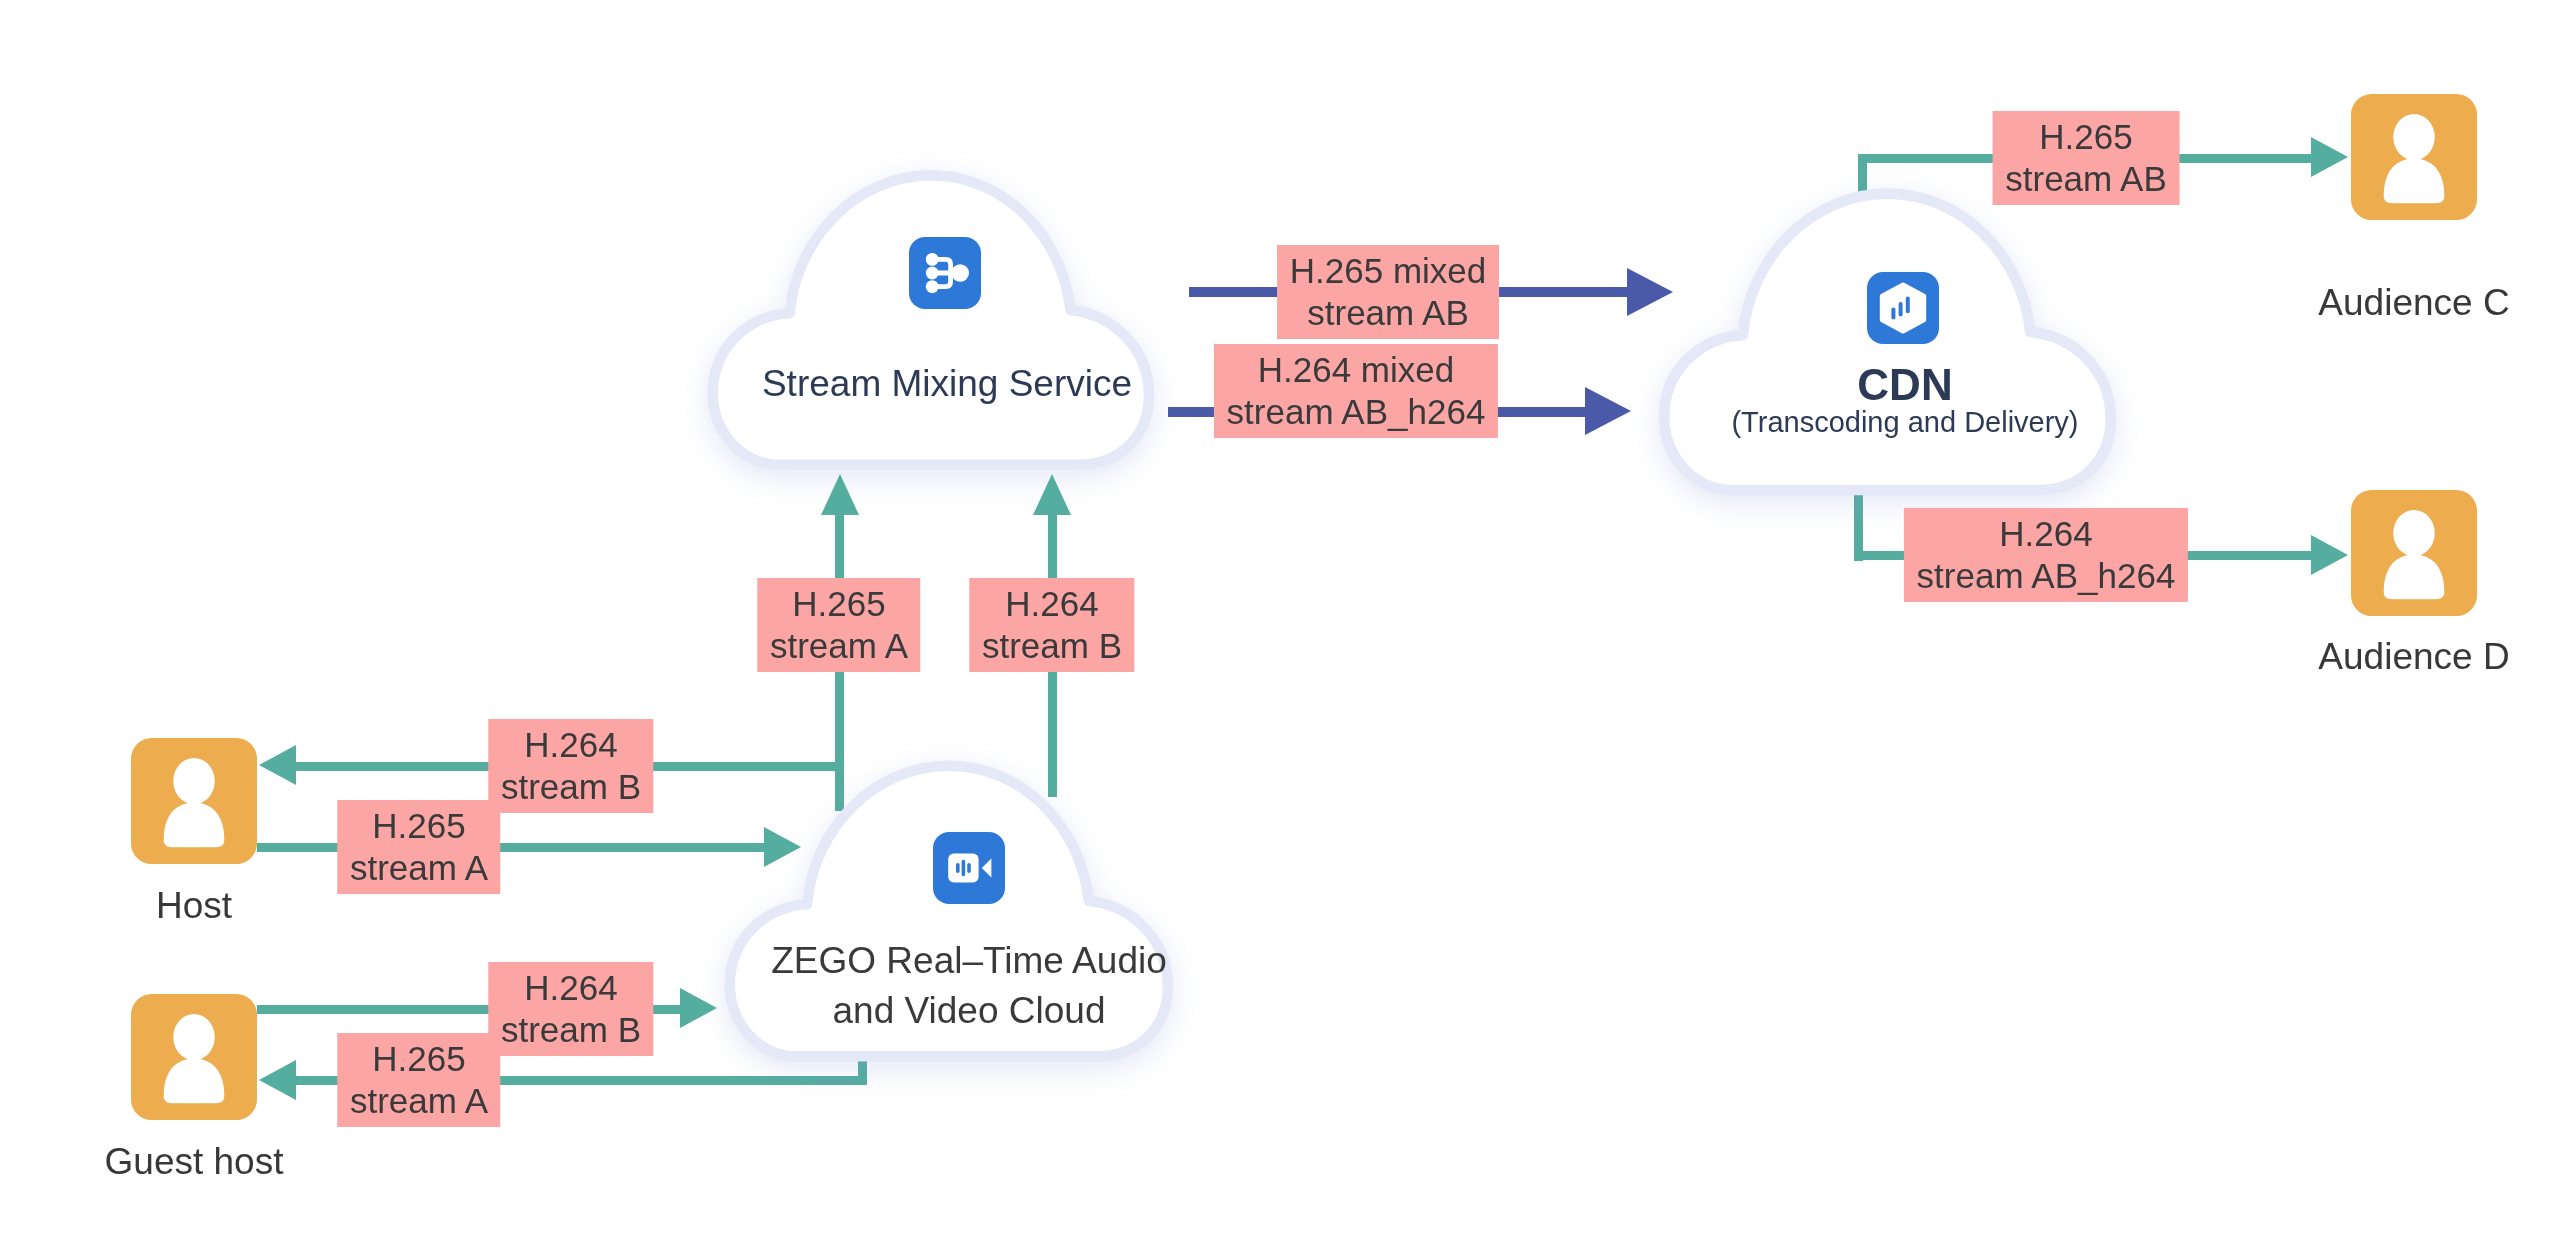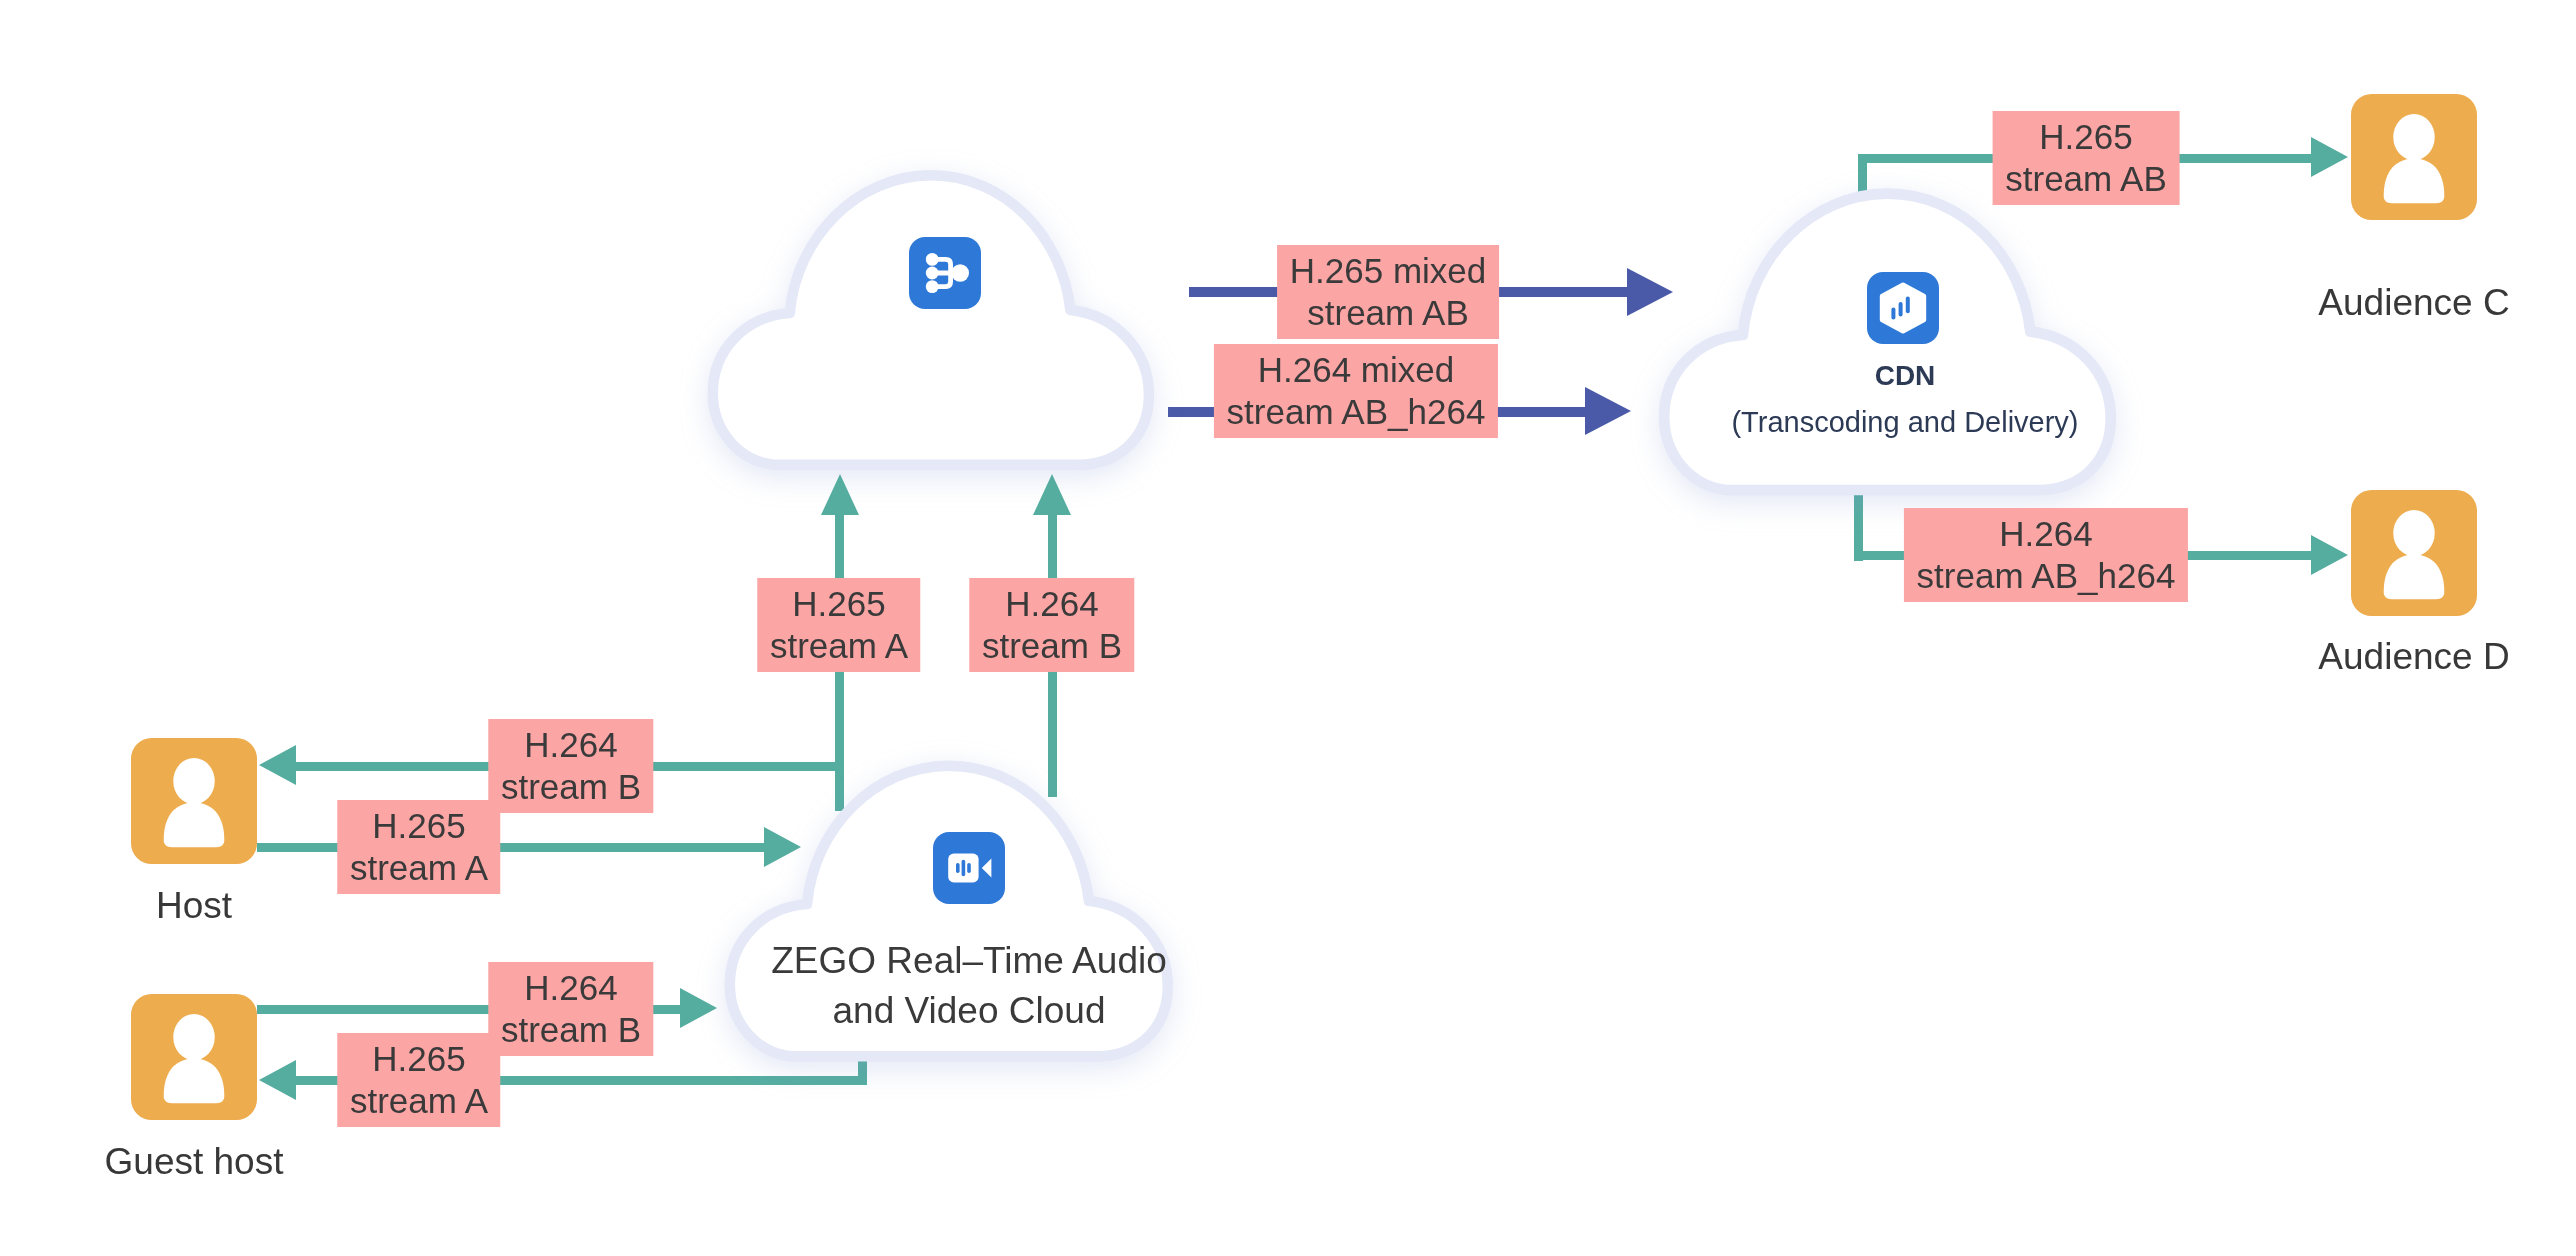--- a/index.html
+++ b/index.html
@@ -25,21 +25,21 @@
     position:absolute;z-index:5;background:#fca5a5;text-align:center;
     font-size:35px;line-height:42px;color:#3A3A3A;padding:4.8px 12.7px;
     transform:translateX(-50%);white-space:nowrap;font-weight:400;
   }
   
   .cloud{position:absolute;z-index:2;filter:drop-shadow(0 8px 14.3px rgba(120,140,210,0.20));}
   .cloud-title{position:absolute;z-index:4;transform:translateX(-50%);white-space:nowrap;text-align:center;}
   .navy{color:#2C3A56;}
   .gray{color:#3A3A3A;}
   .t-main{font-size:37px;font-weight:500;}
-  .t-cdn{font-size:28px;font-weight:600;}
+  .t-cdn{font-size:44px;font-weight:600;}
   .t-sub{font-size:29px;font-weight:500;}
   
   .svc-icon{position:absolute;z-index:4;width:72px;height:72px;border-radius:16px;background:#2E78D8;
     display:flex;align-items:center;justify-content:center;}
   
   .person{position:absolute;z-index:2;width:126px;height:126px;border-radius:20.7px;background:#EDAC4E;
     display:flex;align-items:center;justify-content:center;}
   .plabel{position:absolute;z-index:4;transform:translateX(-50%);font-size:37px;font-weight:500;color:#383838;white-space:nowrap;}
 </style>
 </head>
@@ -122,20 +122,21 @@
       <rect x="19" y="27" width="38" height="36" rx="7" fill="#ffffff"></rect>
       <g stroke="#2E78D8" stroke-width="4.5" stroke-linecap="round">
         <path d="M31 41 V49"></path>
         <path d="M38 37 V53"></path>
         <path d="M45 41 V49"></path>
       </g>
       <path d="M61 45 L73 33 V57 Z" fill="#ffffff"></path>
     </svg>
   </div>
 
+  <div class="cloud-title t-main navy" style="left:947px;top:363px;">Stream Mixing Service</div>
   <div class="cloud-title t-cdn navy" style="left:1905px;top:360px;">CDN</div>
   <div class="cloud-title t-sub navy" style="left:1905px;top:406px;">(Transcoding and Delivery)</div>
   <div class="cloud-title t-main gray" style="left:969px;top:940px;">ZEGO Real–Time Audio</div>
   <div class="cloud-title t-main gray" style="left:969px;top:990px;">and Video Cloud</div>
 
   <div class="person" style="left:131px;top:738px;">
     <svg width="126" height="126" viewBox="0 0 158 158">
       <ellipse cx="79" cy="54" rx="26" ry="29" fill="#ffffff"></ellipse>
       <path d="M41 128 C41 95 58 81 79 81 C100 81 117 95 117 128 C117 134 113 137 107 137 L51 137 C45 137 41 134 41 128 Z" fill="#ffffff"></path>
     </svg>

